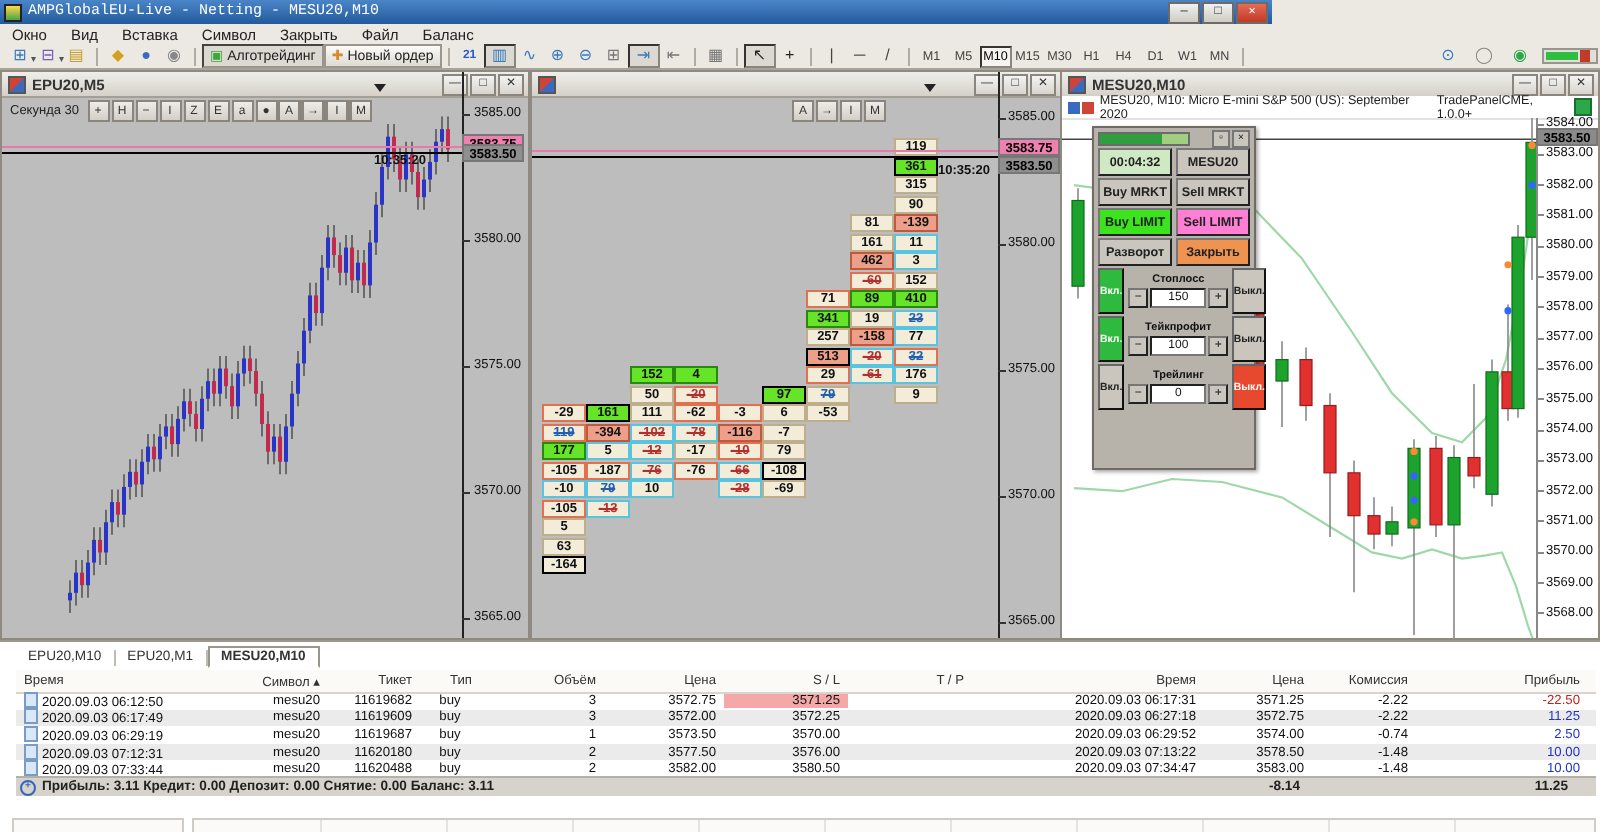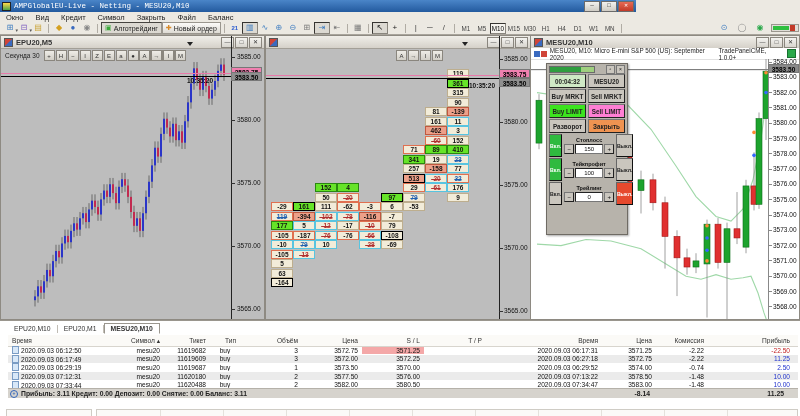--- a/index.html
+++ b/index.html
@@ -107,21 +107,21 @@
     <div class="winctl">
       <div>—</div>
       <div>□</div>
       <div class="close">✕</div>
     </div>
   </div>
 
   <div id="menubar" class="abs">
       <div>Окно</div>
       <div>Вид</div>
-      <div>Кредит</div>
+      <div>Вставка</div>
       <div>Символ</div>
       <div>Закрыть</div>
       <div>Файл</div>
       <div>Баланс</div>
     </div>
 
   <div id="toolbar" class="abs">
       <div class="tico" style="color: rgb(58, 122, 191); font-size: 8px; font-weight: normal;">⊞<div style="position: absolute; right: -1px; bottom: -2px; font-size: 5px; color: rgb(85, 85, 85);">▾</div></div>
       <div class="tico" style="color: rgb(122, 90, 191); font-size: 8px; font-weight: normal;">⊟<div style="position: absolute; right: -1px; bottom: -2px; font-size: 5px; color: rgb(85, 85, 85);">▾</div></div>
       <div class="tico" style="color: rgb(200, 160, 48); font-size: 8px; font-weight: normal;">▤</div>

